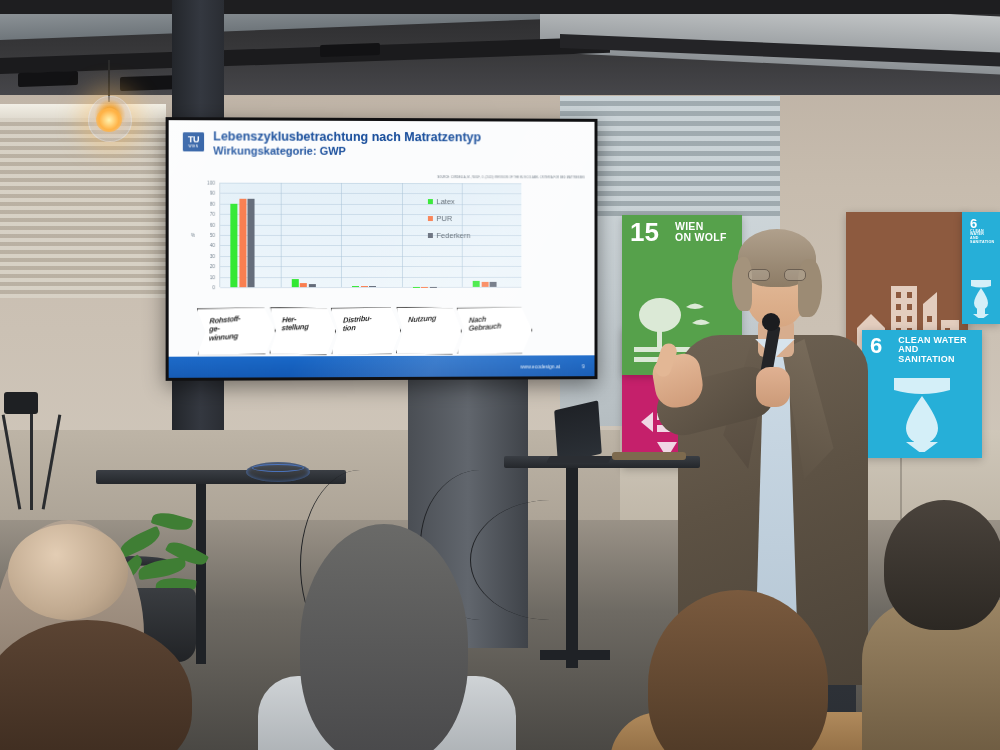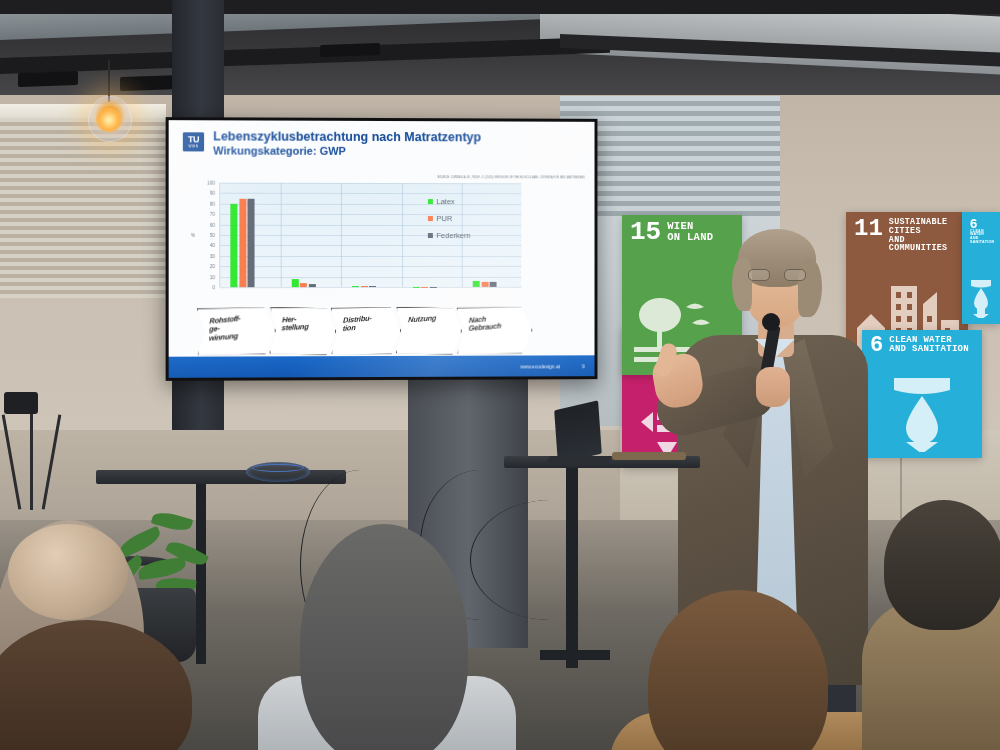--- a/index.html
+++ b/index.html
@@ -107,21 +107,21 @@
     box-shadow:0 2px 8px rgba(0,0,0,.22);
   }
   .sdg .num { font-weight:bold; line-height:.9; }
   .sdg .txt { font-weight:bold; letter-spacing:.3px; line-height:1.05; }
   .sdg-15 { left:622px; top:215px; width:120px; height:160px; background:#56a14b; }
   .sdg-11 { left:846px; top:212px; width:122px; height:148px; background:#f2a13c; }
   .sdg-11b{ background:#8d5a3f !important; }
   .sdg-6  { left:862px; top:330px; width:120px; height:128px; background:#26afd8; }
   .sdg-6s { left:962px; top:212px; width:38px; height:112px; background:#26afd8; }
   .sdg-10 { left:622px; top:328px; width:90px; height:140px; background:#c5206b; }
-  .sdg-head { display:flex; align-items:flex-start; gap:6px;font-family:Liberation Mono, monospace; }
+  .sdg-head { display:flex; align-items:flex-start; gap:16px; }
   .sdg-icon { position:absolute; left:0; right:0; bottom:6px; display:flex; justify-content:center; }
 
   
   .tv {
     position:absolute; left:167px; top:118px; width:432px; height:262px;
     background:#101012; padding:3px; box-shadow:0 6px 20px rgba(0,0,0,.45);
     transform: perspective(900px) rotateY(1.6deg);
   }
   .slide {
     position:relative; width:100%; height:100%; background:#fbfcfd; overflow:hidden;
@@ -395,43 +395,36 @@
         <polygon points="22,42 42,42 32,58" fill="#f0d7e4"></polygon>
       </svg>
     </div>
   </div>
 
   <div class="sdg sdg-15">
     <div class="sdg-head">
       <div class="num" style="font-size:26px;">15</div>
       <div>
         <div class="txt" style="font-size:10.5px;">WIEN</div>
-        <div class="txt" style="font-size:10.5px;">ON LAND</div>
+        <div class="txt" style="font-size:10.5px;">ON WOLF</div>
       </div>
     </div>
     <div class="sdg-icon">
       <svg width="104" height="80" viewBox="0 0 104 80" aria-hidden="true">
         <ellipse cx="30" cy="26" rx="21" ry="17" fill="#dbe9d6"></ellipse>
         <rect x="27" y="40" width="5" height="18" fill="#dbe9d6"></rect>
         <path d="M56 18 q9 -7 18 0 q-9 4 -18 0z" fill="#dbe9d6"></path>
         <path d="M62 34 q9 -7 18 0 q-9 4 -18 0z" fill="#dbe9d6"></path>
         <rect x="4" y="58" width="92" height="5" fill="#dbe9d6"></rect>
         <rect x="4" y="68" width="92" height="5" fill="#dbe9d6"></rect>
       </svg>
     </div>
   </div>
 
   <div class="sdg sdg-11 sdg-11b">
-    <div class="sdg-head">
-      <div class="num" style="font-size:24px;">11</div>
-      <div>
-        <div class="txt" style="font-size:8.4px;">SUSTAINABLE CITIES</div>
-        <div class="txt" style="font-size:8.4px;">AND COMMUNITIES</div>
-      </div>
-    </div>
     <div class="sdg-icon">
       <svg width="108" height="78" viewBox="0 0 108 78" aria-hidden="true">
         <polygon points="4,78 4,52 18,38 32,52 32,78" fill="#e3cdbe"></polygon>
         <rect x="38" y="10" width="26" height="68" fill="#e3cdbe"></rect>
         <polygon points="70,78 70,28 84,16 84,78" fill="#e3cdbe"></polygon>
         <rect x="88" y="44" width="18" height="34" fill="#e3cdbe"></rect>
         <g fill="#8d5a3f">
           <rect x="43" y="16" width="5" height="6"></rect>
             <rect x="54" y="16" width="5" height="6"></rect>
           <rect x="43" y="28" width="5" height="6"></rect>

